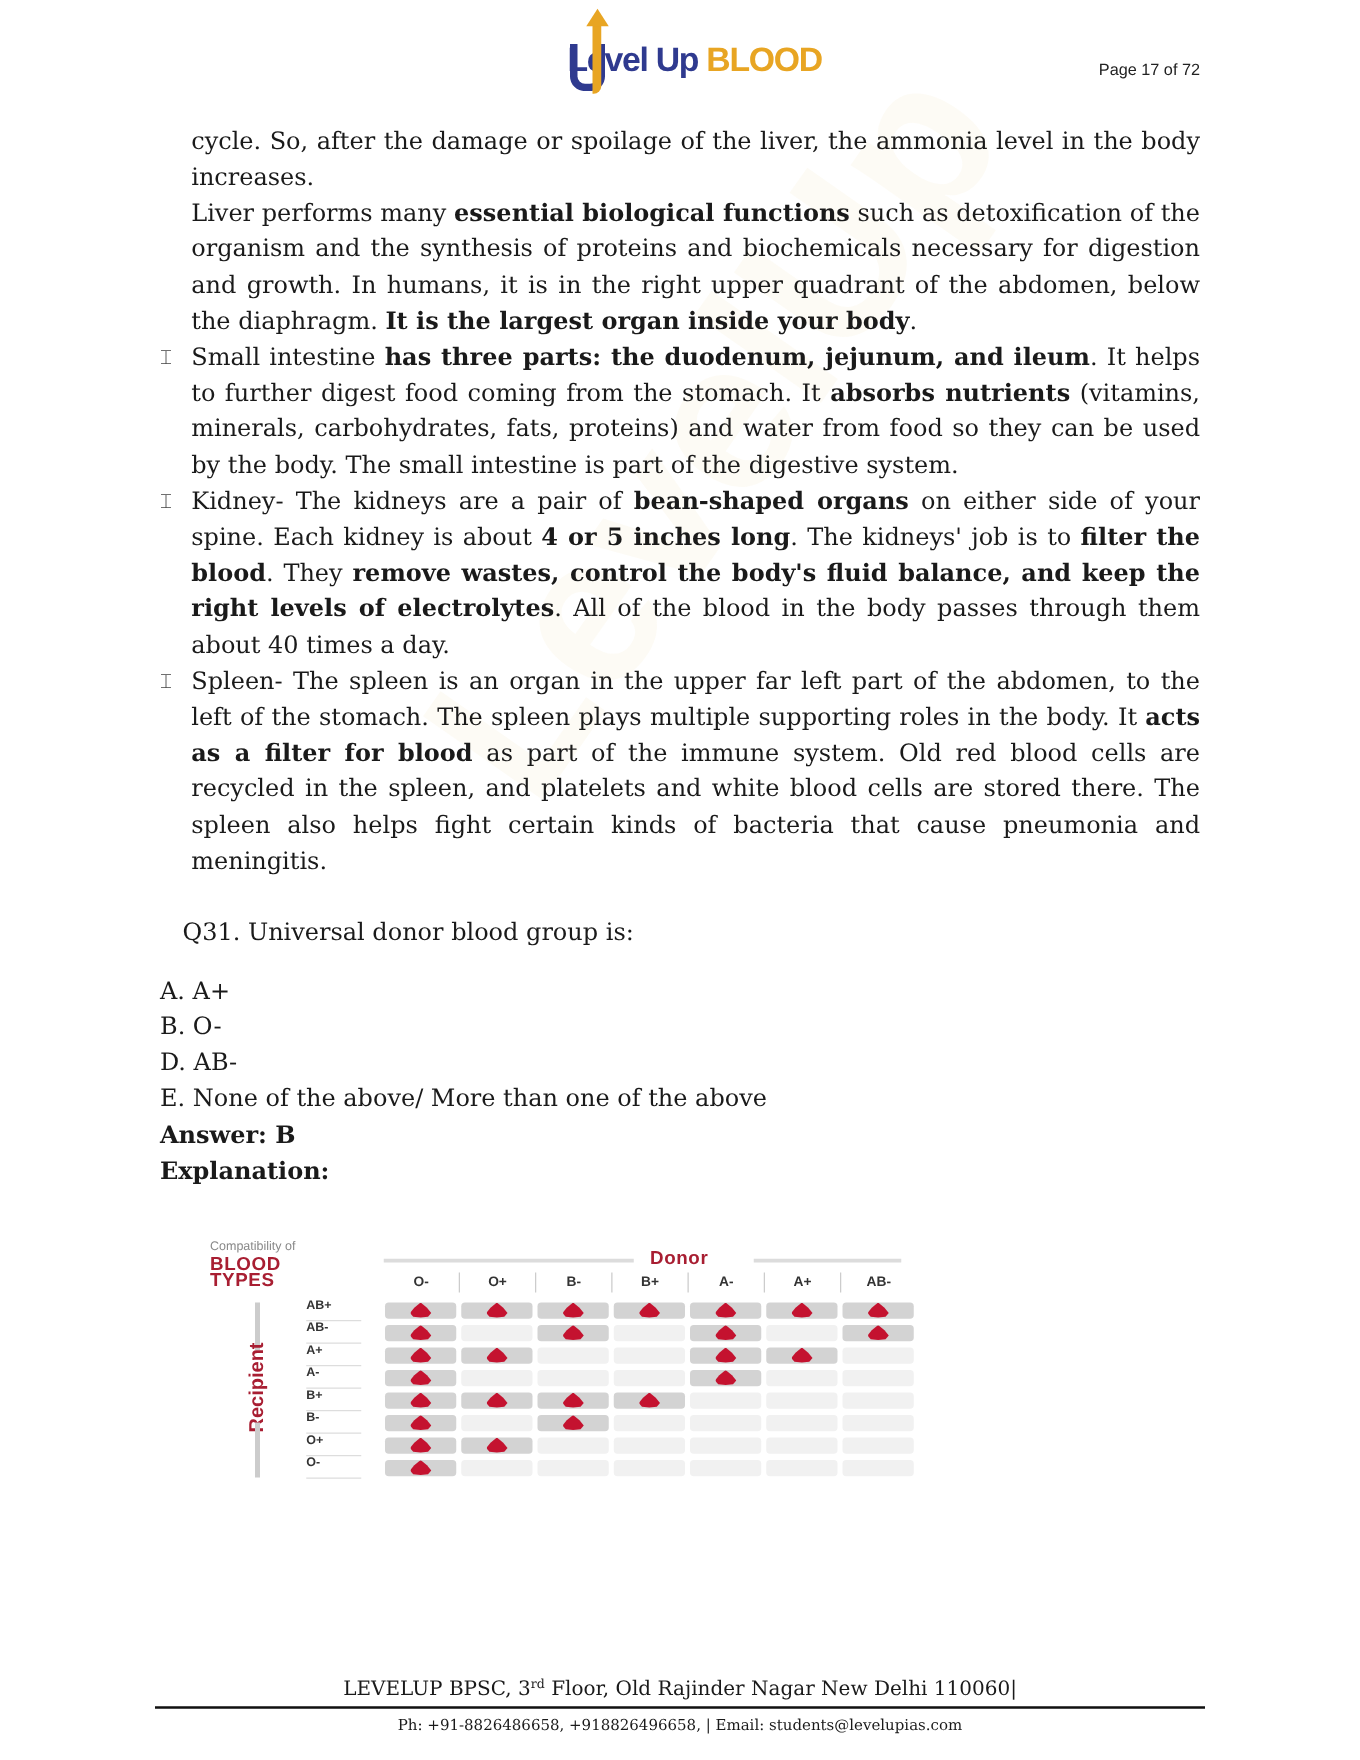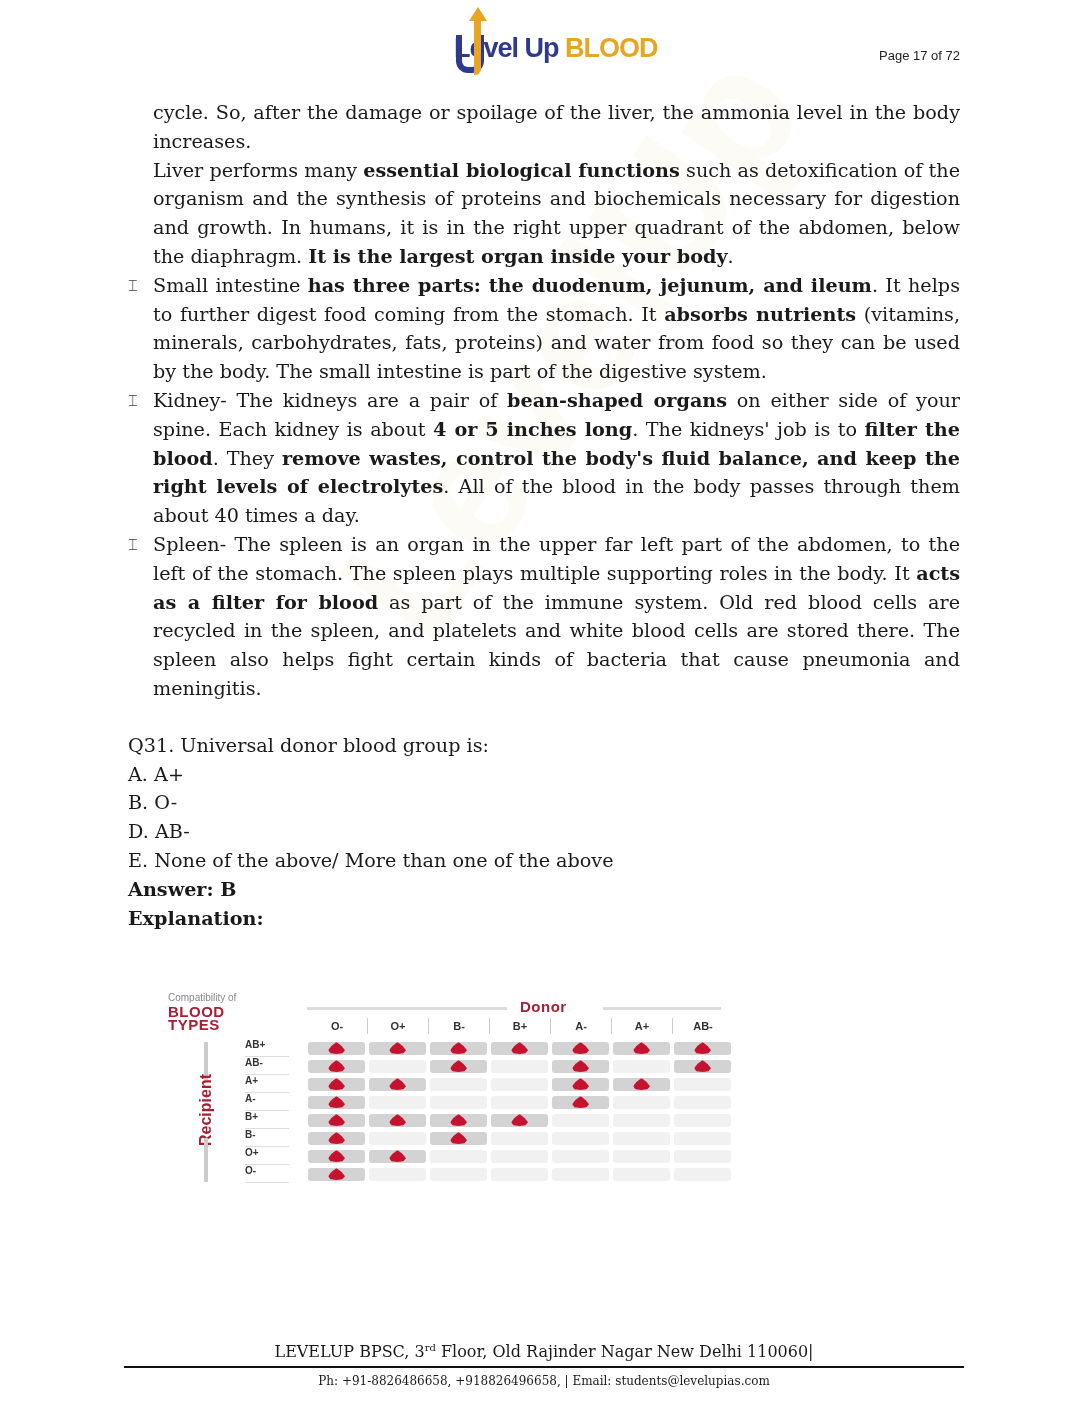--- a/index.html
+++ b/index.html
@@ -18,21 +18,21 @@
 
   .watermark { position: absolute; left: 300px; top: 560px; font-family: "Liberation Sans", sans-serif; font-size: 170px; font-weight: bold; color: rgba(230, 200, 120, 0.07); transform: rotate(-55deg); transform-origin: left top; white-space: nowrap; pointer-events: none; }
 
   .content { position: absolute; left: 128px; top: 99px; width: 832px; font-size: 19.2px; line-height: 28.8px; }
   .para { margin: 0; padding-left: 25px; text-align: justify; }
   .bullet { position: relative; margin: 0; padding-left: 25px; text-align: justify; }
   .bullet-glyph { position: absolute; left: 0; top: 0; font-size: 16px; color: #444; }
   b { font-weight: bold; }
 
   .question { margin-top: 28px; padding-left: 0; }
-  .q-line { margin: 0; }
+  .q-line { margin: 18px; }
   .opt { margin: 0; }
   .answer, .explain { margin: 0; font-weight: bold; }
 
   .chart { position: absolute; left: 165px; top: 990px; width: 560px; height: 195px; font-family: "Liberation Sans", sans-serif; }
   .chart .cap-small { position: absolute; left: 3px; top: 2px; font-size: 10px; color: #888; }
   .chart .cap-big { position: absolute; left: 3px; top: 15px; font-size: 15px; line-height: 13px; font-weight: 900; color: #a81e32; letter-spacing: 0.5px; }
   .chart .donor-line { position: absolute; top: 17px; height: 3px; background: #dcdcdc; }
   .chart .donor-label { position: absolute; left: 355px; top: 8px; font-size: 15px; font-weight: 900; color: #a81e32; letter-spacing: 0.5px; }
   .chart .col-head { position: absolute; top: 30px; width: 58px; text-align: center; font-size: 11px; font-weight: bold; color: #333; }
   .chart .col-sep { position: absolute; top: 28px; width: 1px; height: 16px; background: #ccc; }

